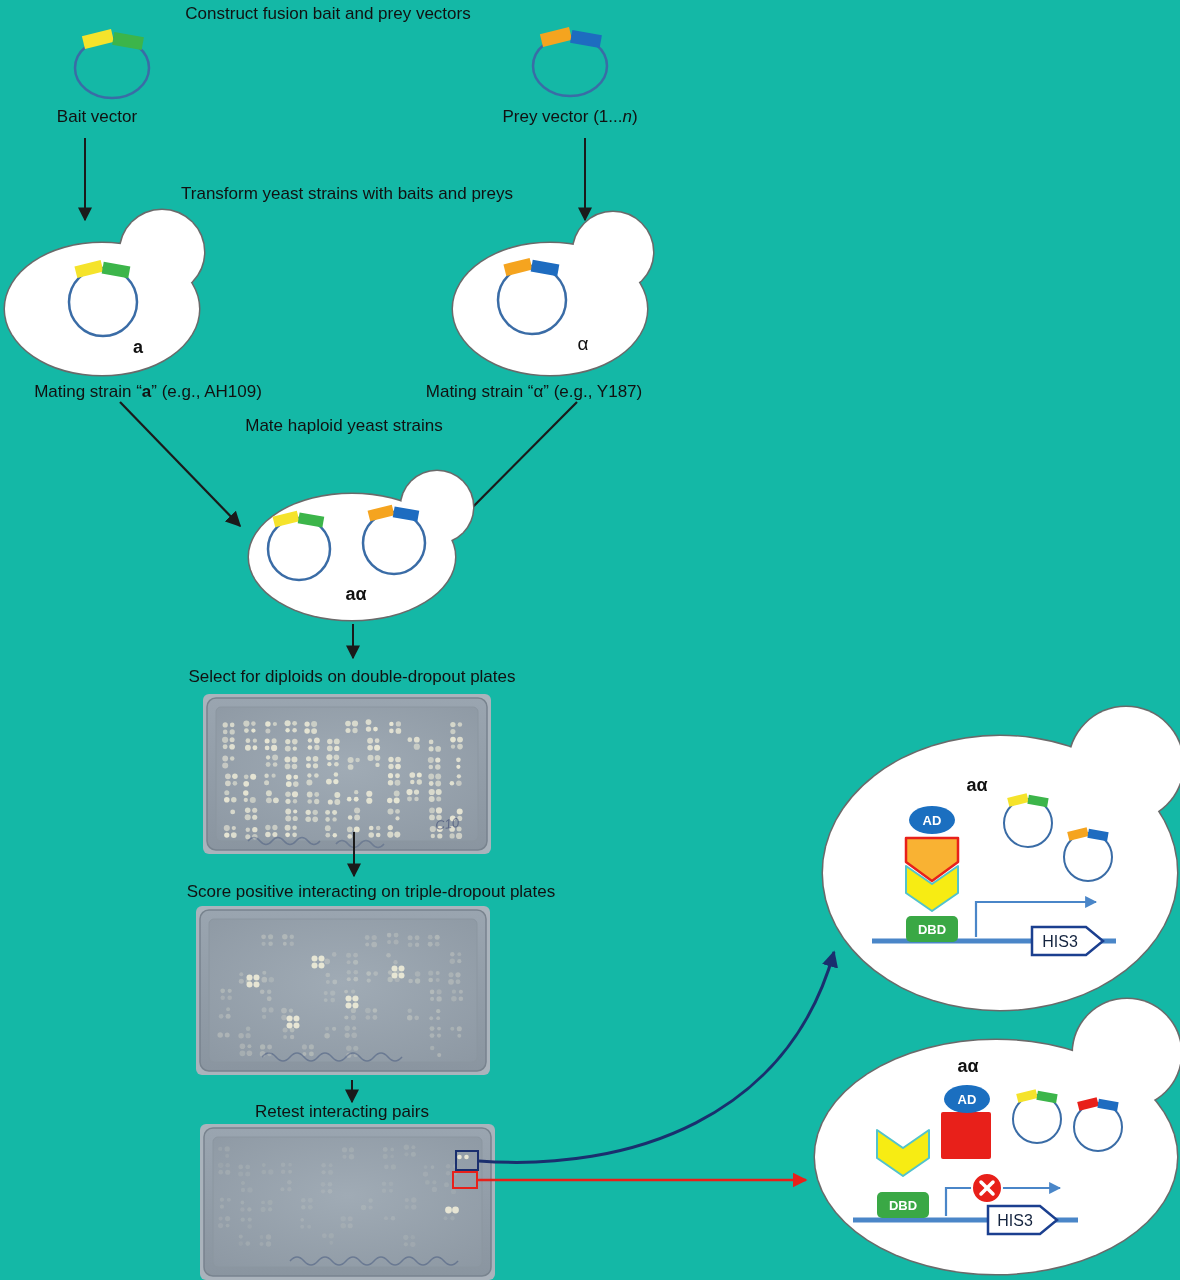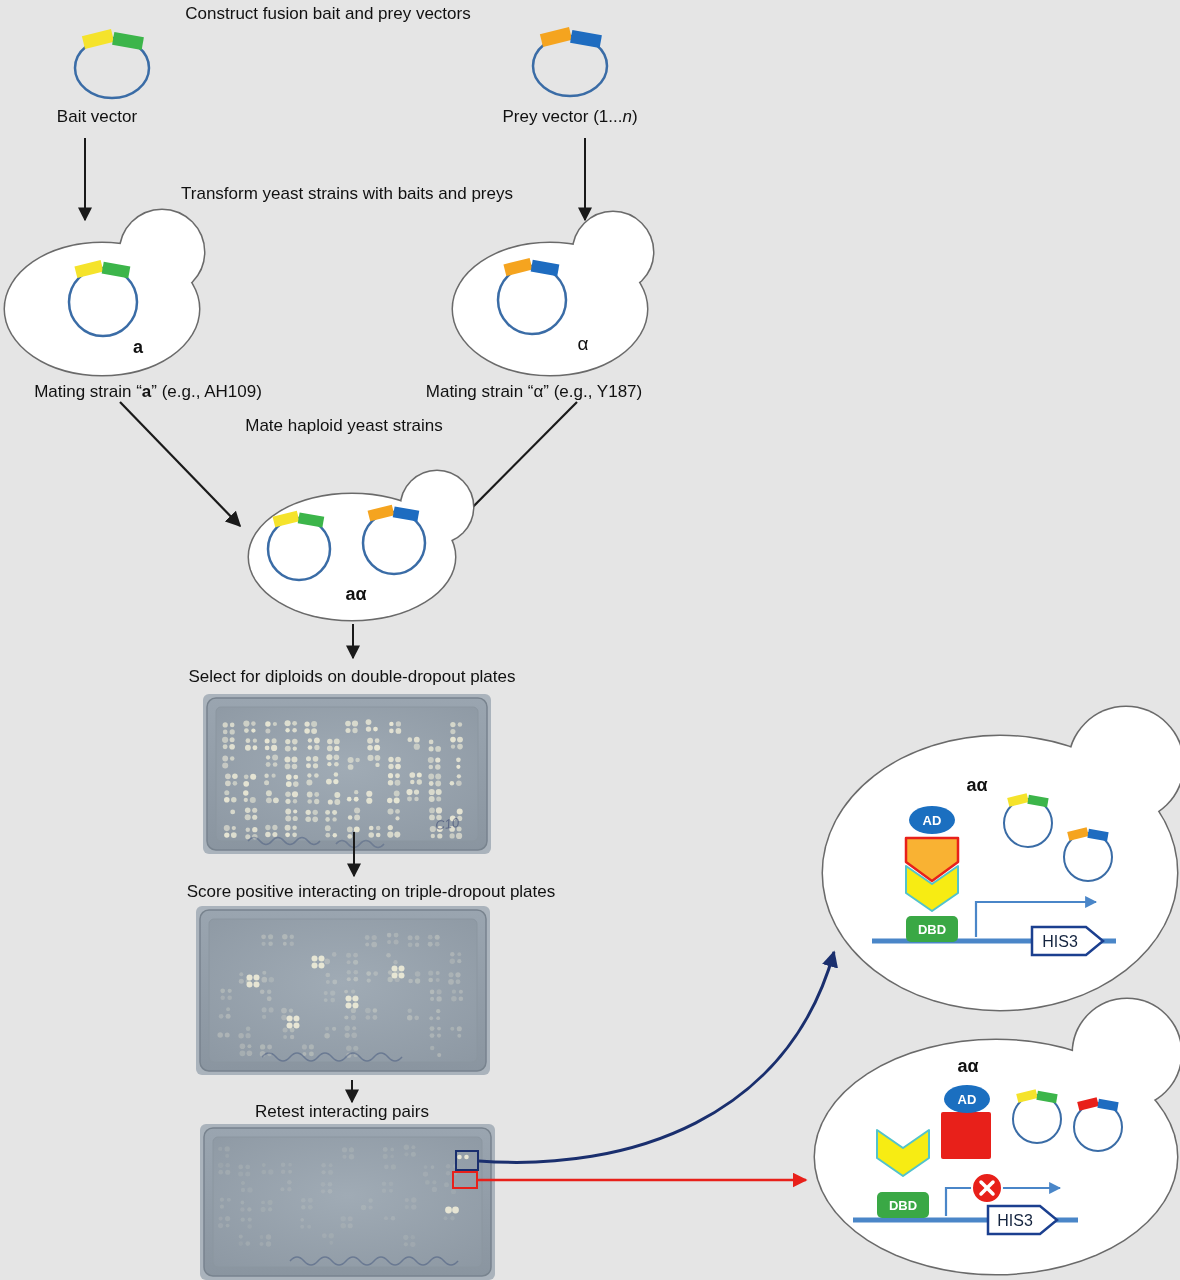--- a/index.html
+++ b/index.html
@@ -1,16 +1,16 @@
 <!DOCTYPE html>
 <html><head>
 <meta charset="utf-8">
 <style>
   html,body{margin:0;padding:0;background:#fff;}
-  #canvas{position:relative;width:1180px;height:1280px;overflow:hidden;background:#e5e5e5;}
+  #canvas{position:relative;width:1180px;height:1280px;overflow:hidden;background:#14b8a6;}
   svg text{font-family:"Liberation Sans","DejaVu Sans",sans-serif;fill:#111;}
   .step{font-size:17px;}
   .lbl{font-size:17px;}
   .mark-bold{font-size:18px;font-weight:bold;}
   .mark{font-size:19px;}
   .white-lbl{font-size:13px;font-weight:bold;fill:#ffffff;}
   .gene{font-size:16px;fill:#14243f;}
   .annot{font-size:13px;font-style:italic;fill:#33406b;fill-opacity:0.55;}
 </style>
 </head>

